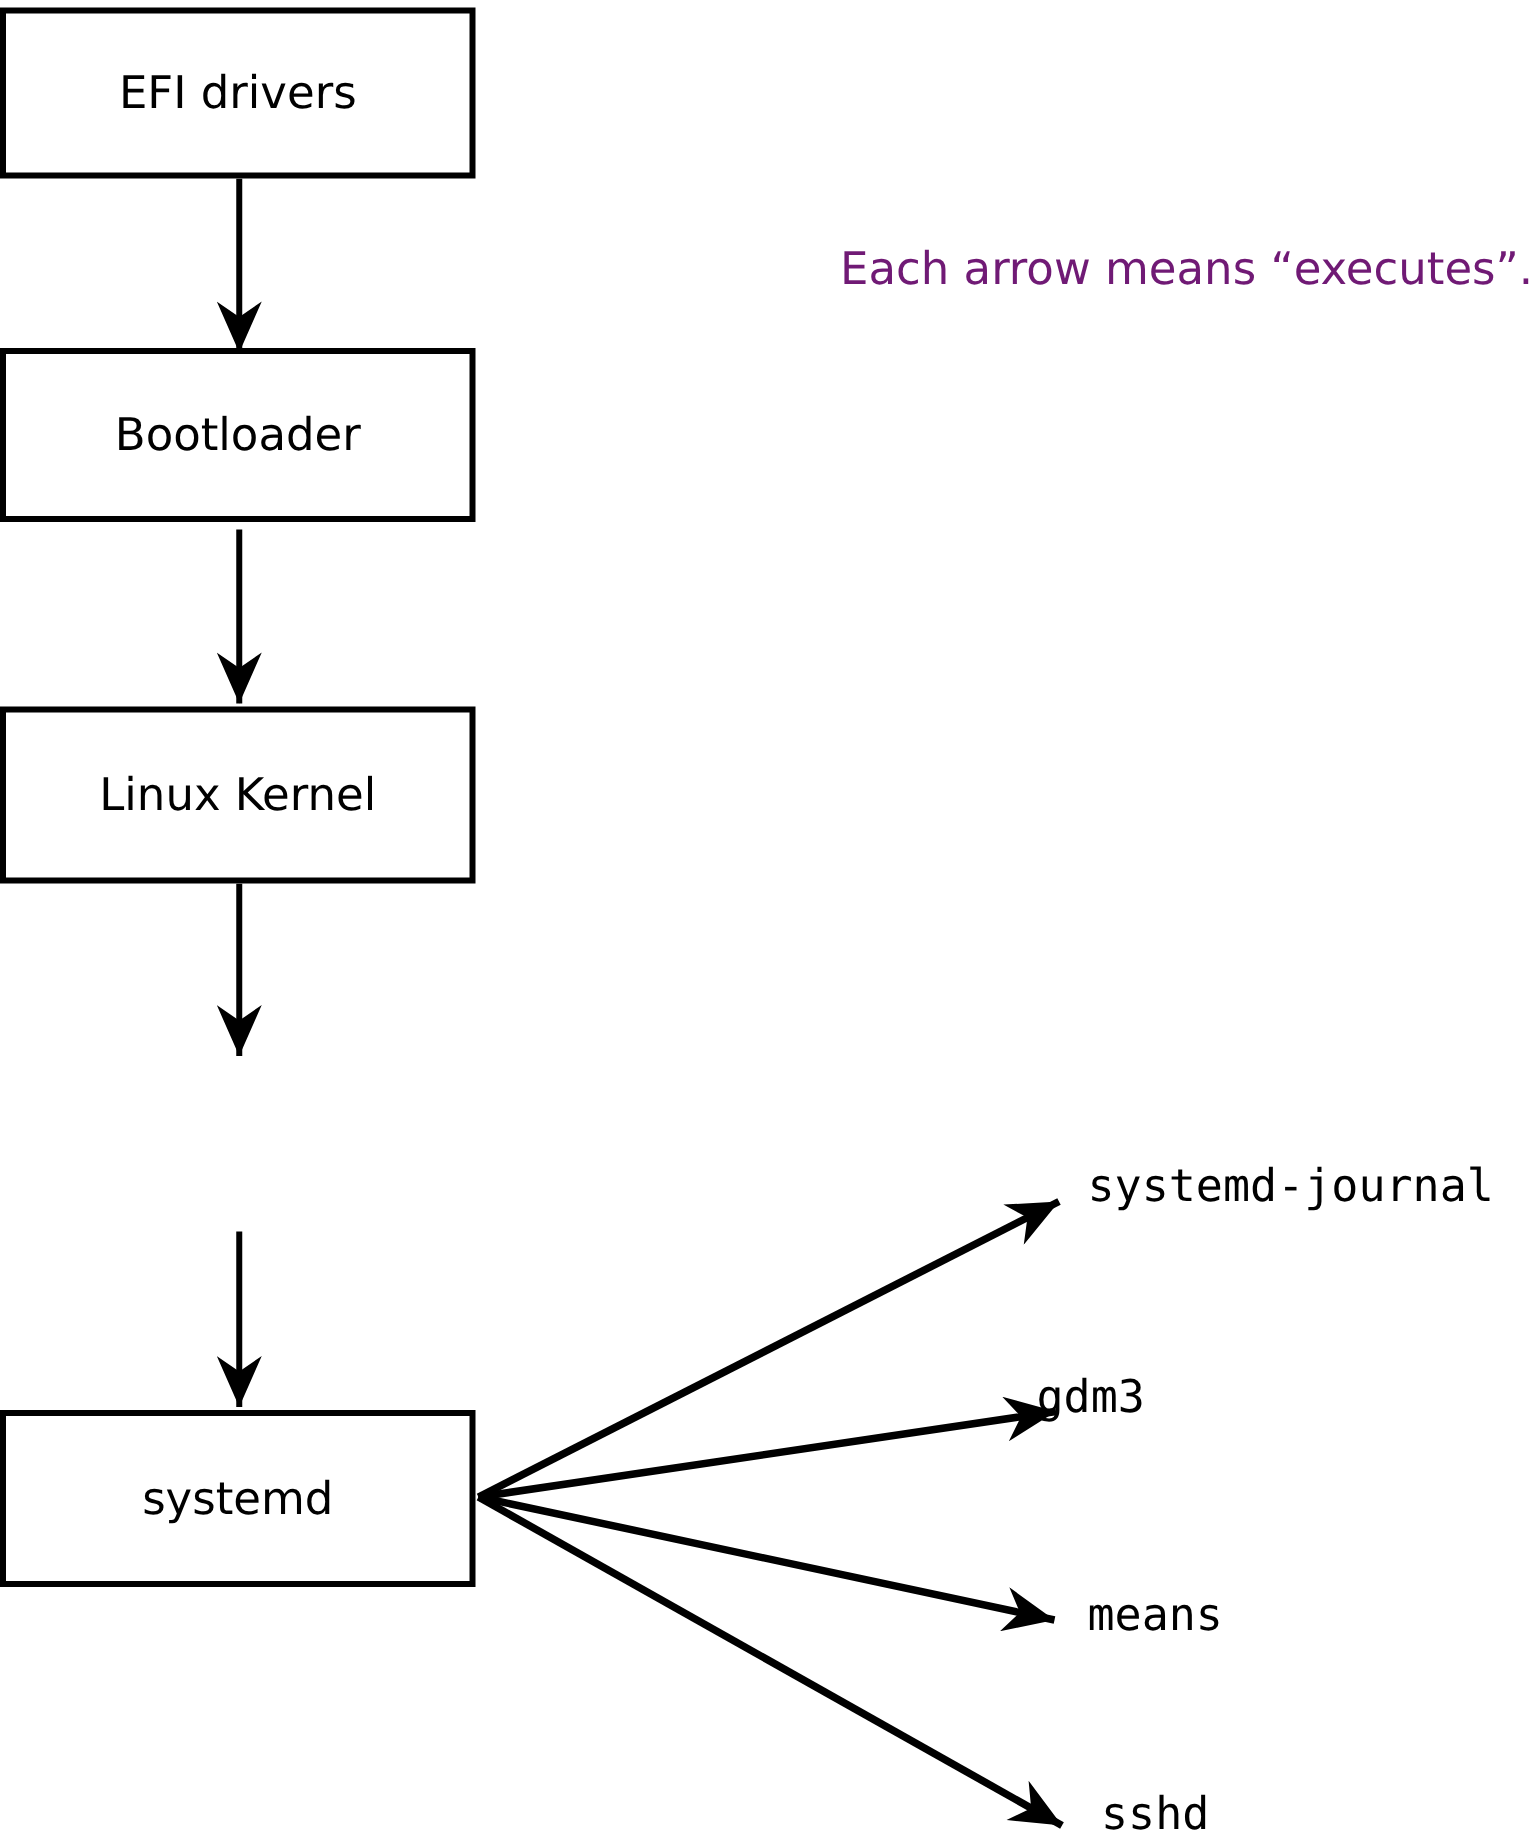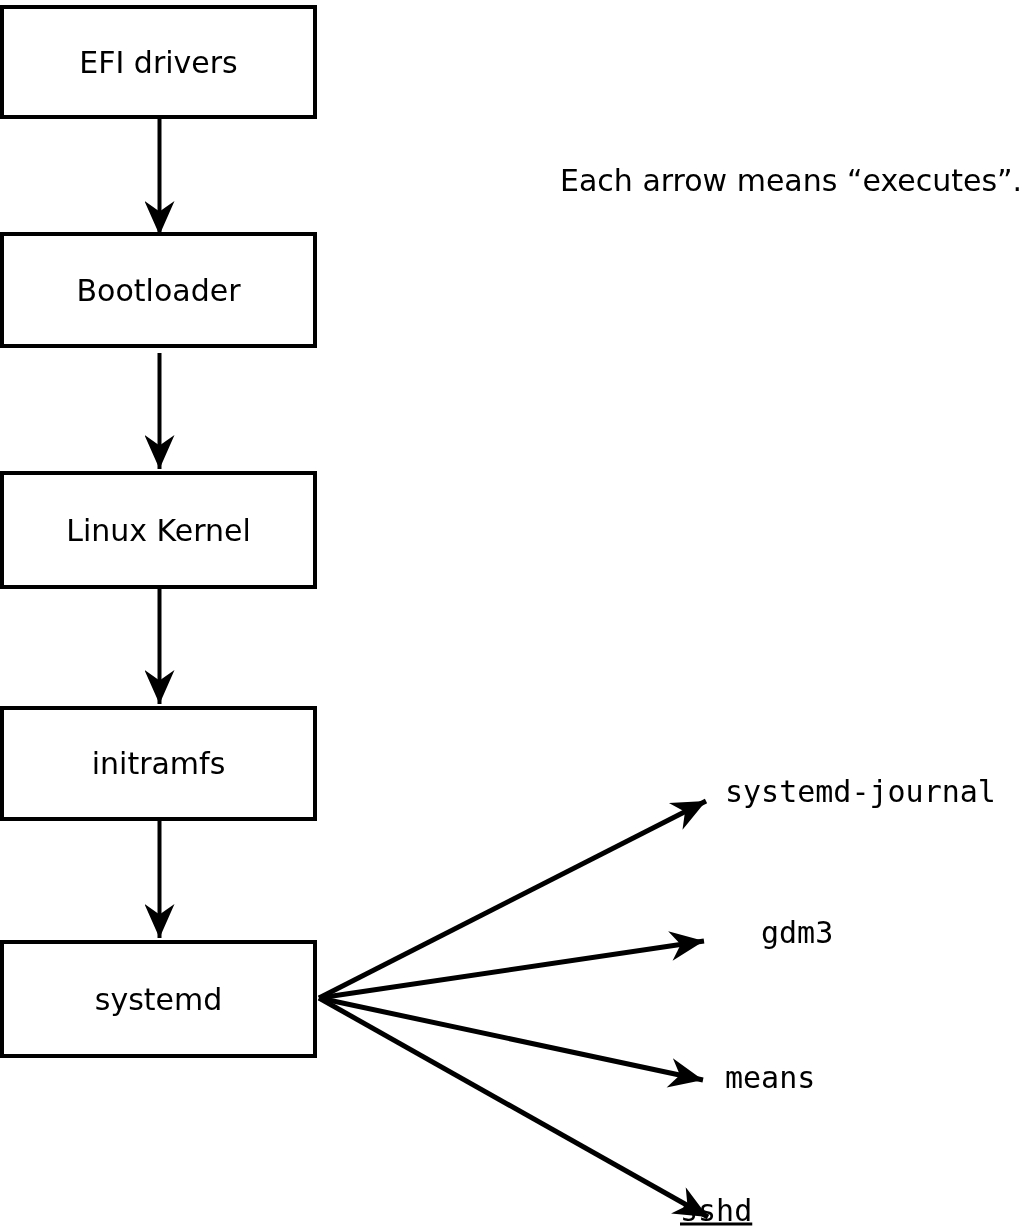--- a/index.html
+++ b/index.html
@@ -49,21 +49,21 @@
     white-space: nowrap;
     text-align: center;
   }
   .annotation {
     position: absolute;
     left: 560px;
     top: 180px;
     transform: translateY(-50%);
     font-family: "DejaVu Sans", sans-serif;
     font-size: 30px;
-    color: #000000;
+    color: #701a75;
     white-space: nowrap;
   }
 </style>
 </head>
 <body>
 
 <div class="canvas">
 
   <svg class="arrow-layer" width="1023" height="1230" viewBox="0 0 1023 1230" xmlns="http://www.w3.org/2000/svg">
     <defs>
@@ -88,31 +88,28 @@
   </div>
 
   <div class="node-box" style="top:232px; height:116px;">
     <span class="node-label">Bootloader</span>
   </div>
 
   <div class="node-box" style="top:471px; height:118px;text-align:right;">
     <span class="node-label">Linux Kernel</span>
   </div>
 
-  <div class="node-box" style="top:706px; height:115px;">
-    <span class="node-label">initramfs</span>
-  </div>
 
   <div class="node-box" style="top:940px; height:118px;text-align:center;">
     <span class="node-label">systemd</span>
   </div>
 
   <div class="target-label" style="left:725px; top:791px;">systemd-journal</div>
 
-  <div class="target-label" style="left:761px; top:932px;">gdm3</div>
+  <div class="target-label" style="left:691px; top:932px;">gdm3</div>
 
   <div class="target-label" style="left:725px; top:1077px;">means</div>
 
-  <div class="target-label" style="left:680px; top:1210px;text-decoration:underline;">sshd</div>
+  <div class="target-label" style="left:734px; top:1210px;">sshd</div>
 
   <div class="annotation">Each arrow means “executes”.</div>
 
 </div>
 
 </body></html>

